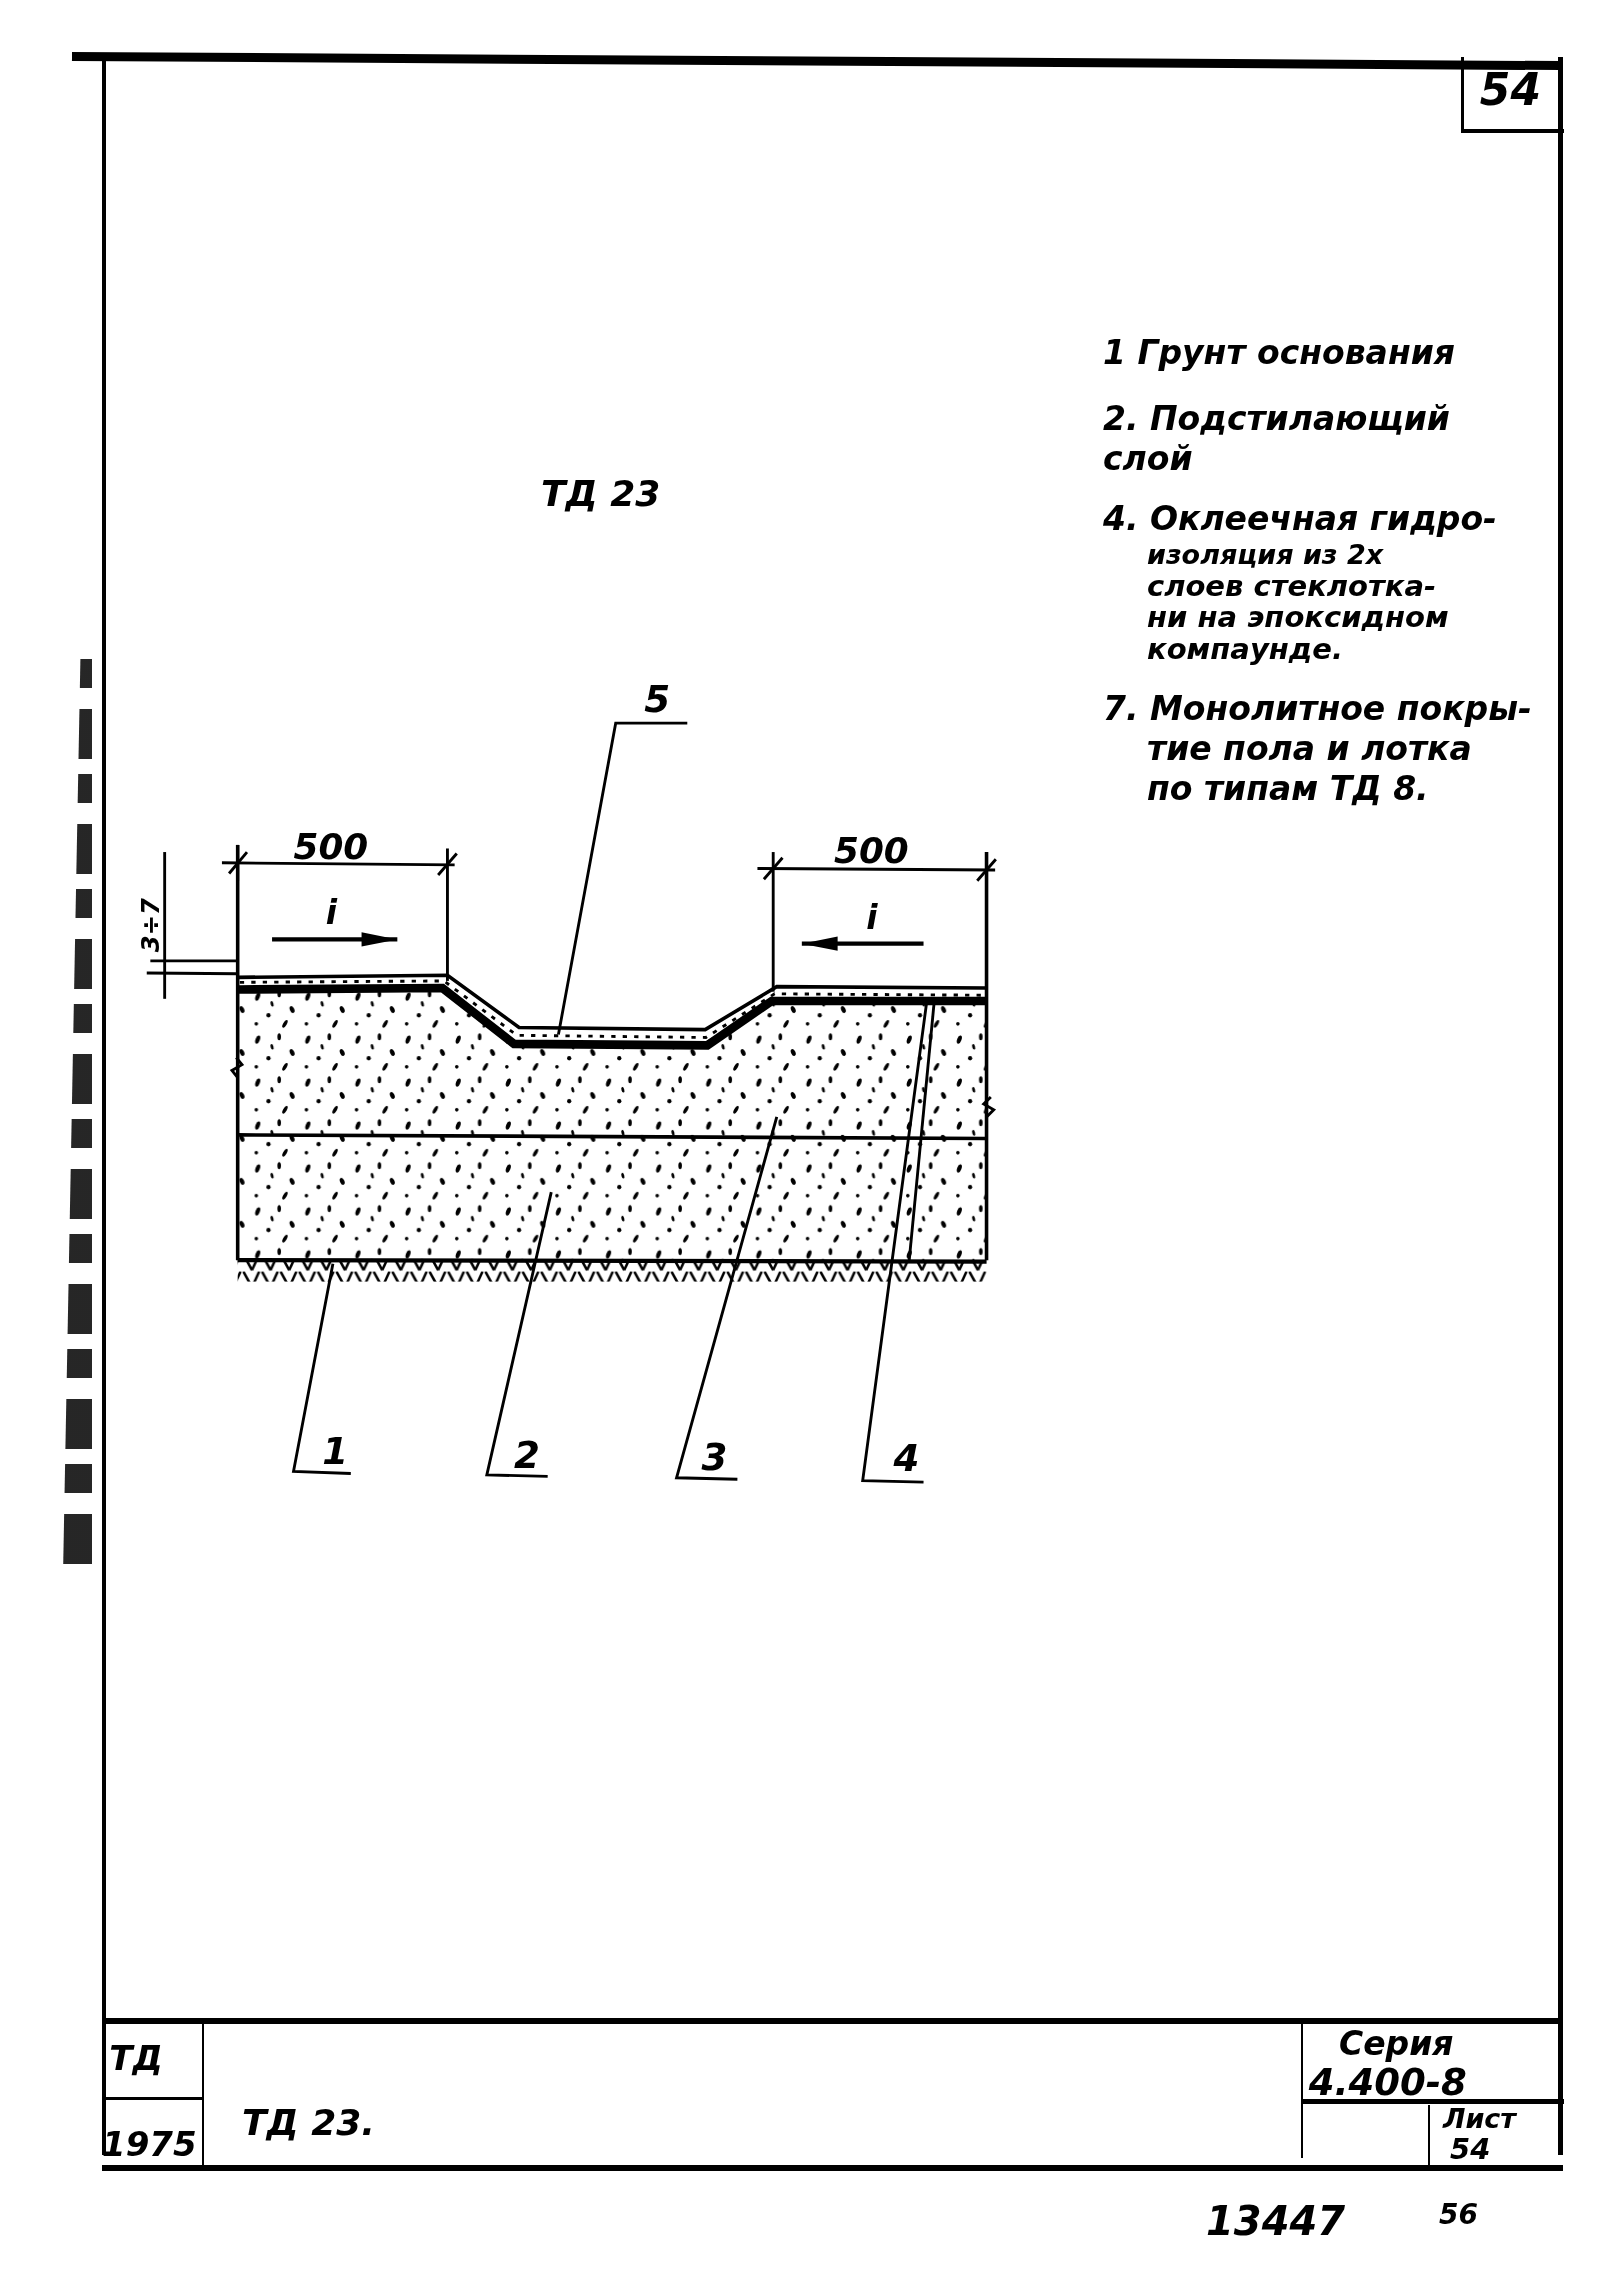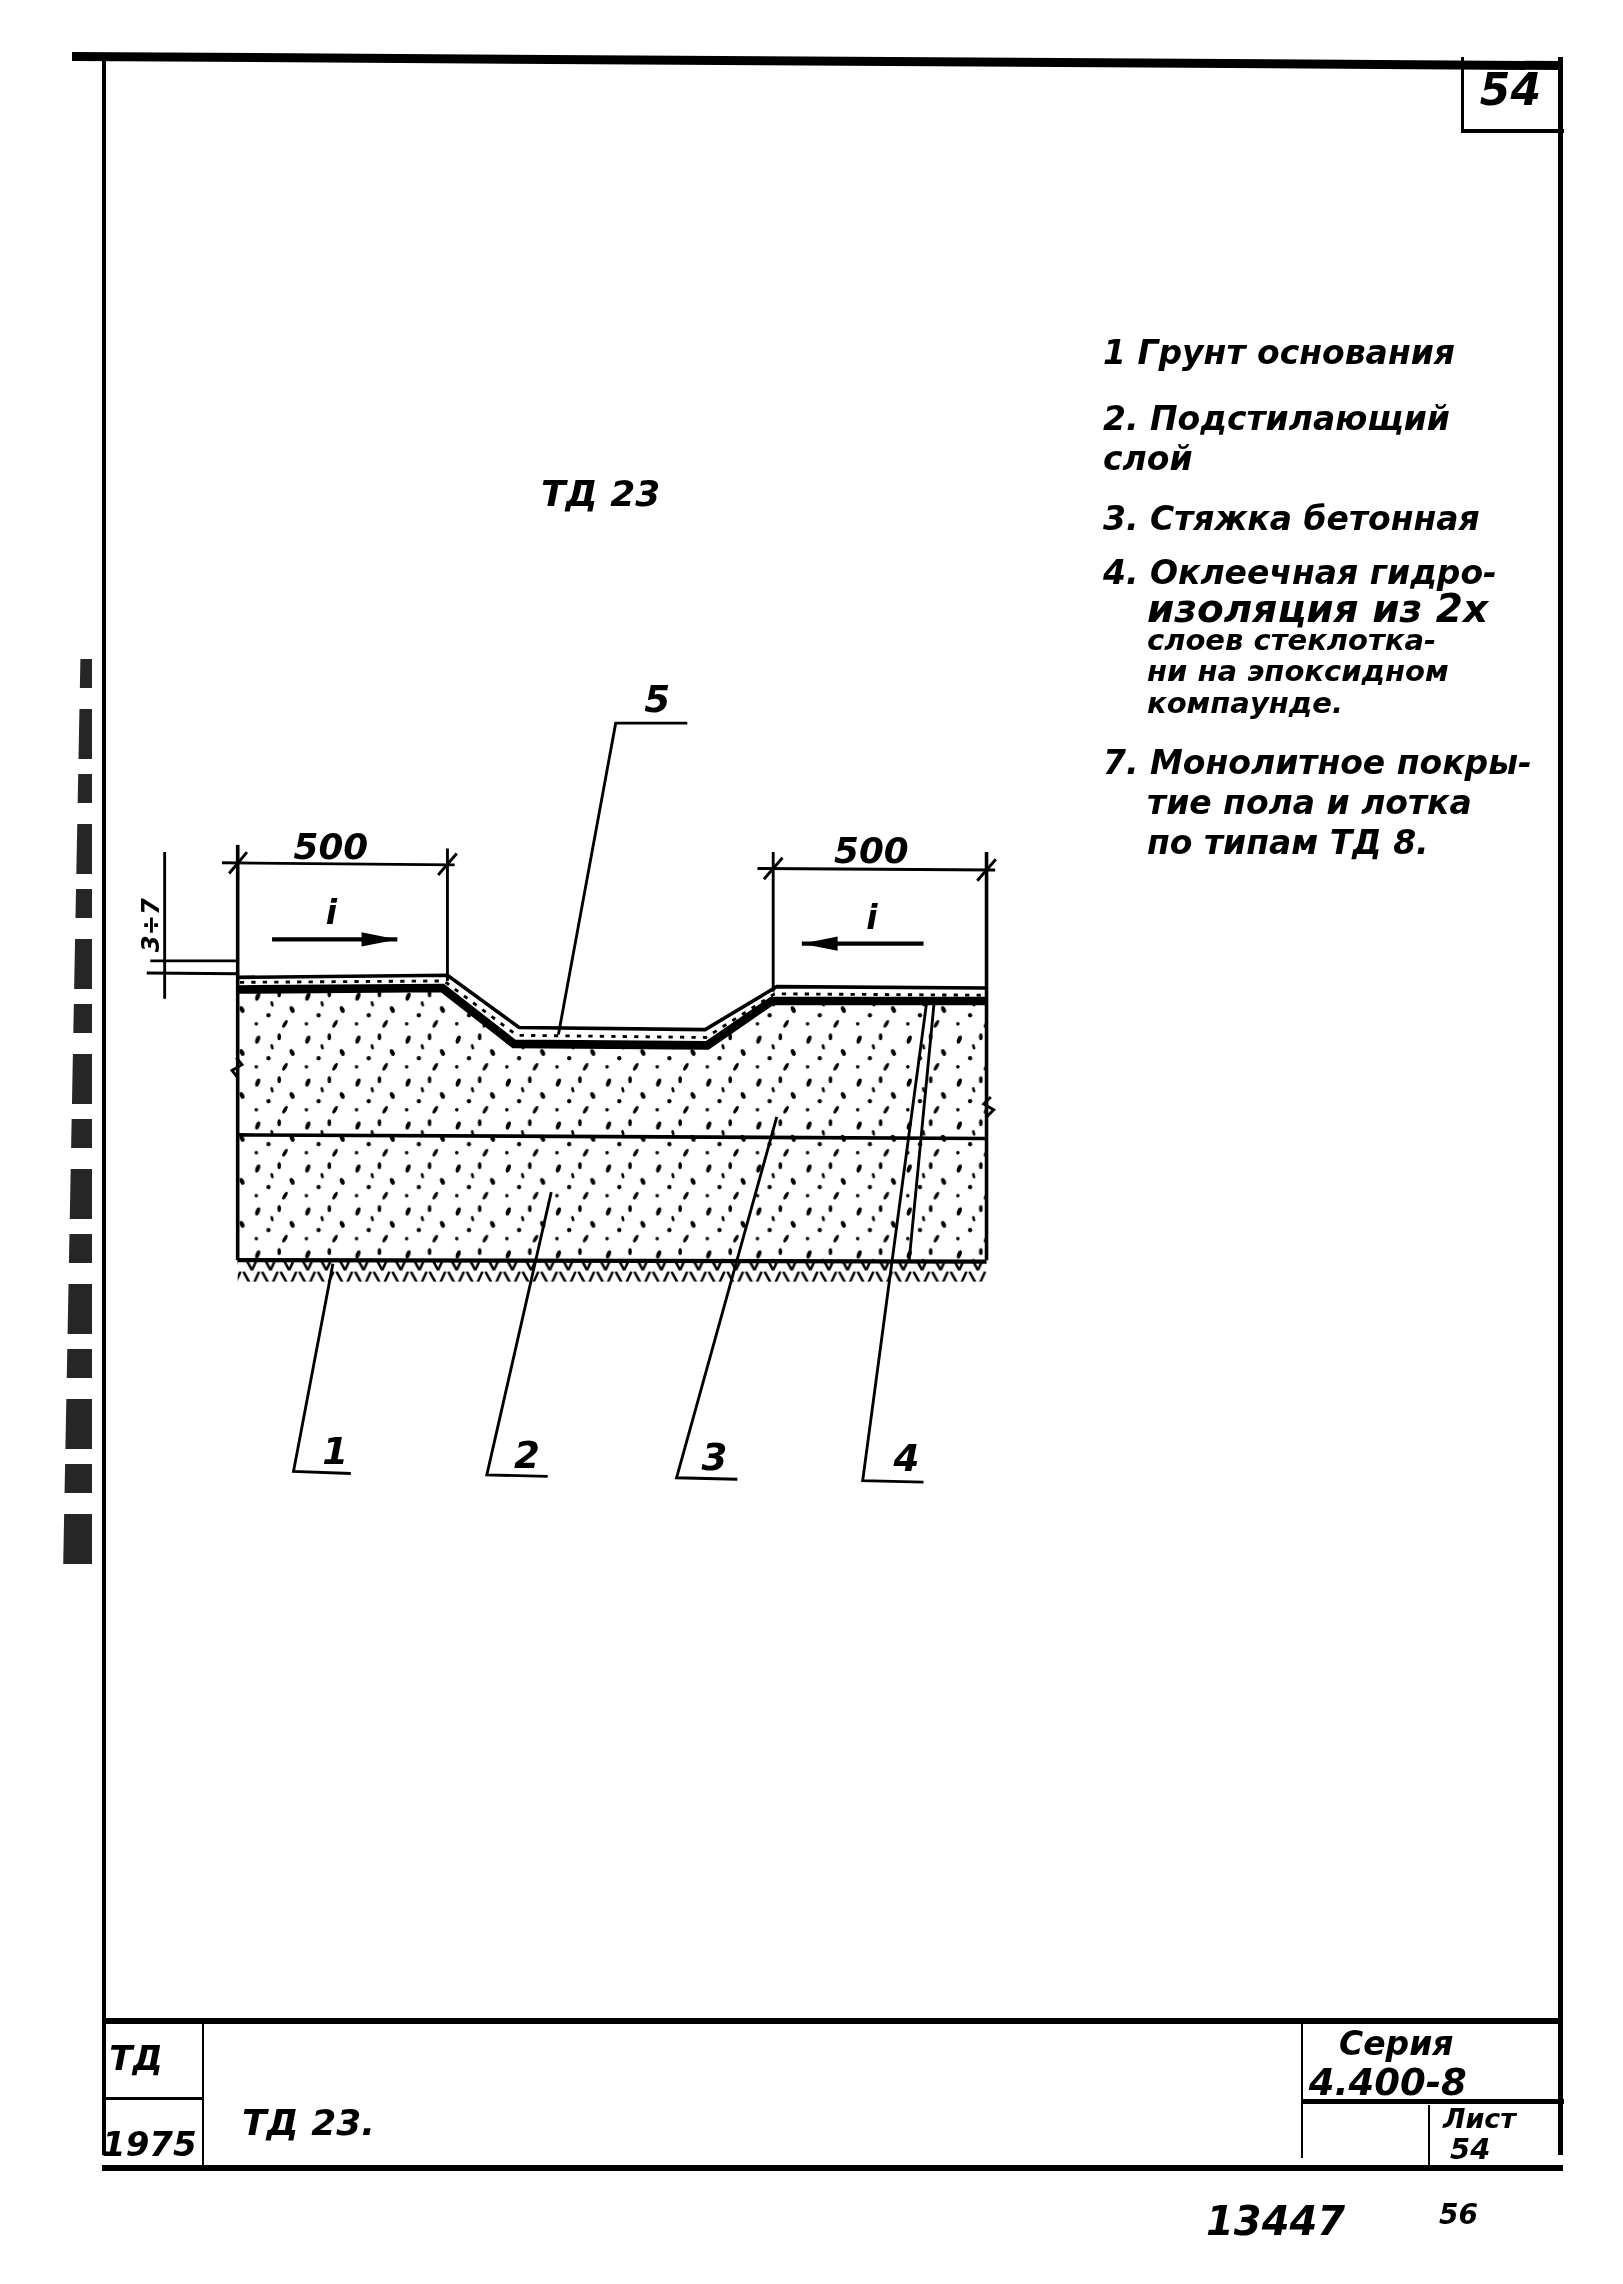--- a/index.html
+++ b/index.html
@@ -54,26 +54,23 @@
 
 <div id="section-title" class="abs hand">ТД 23</div>
 
 <div id="legend" class="abs hand">
   <div class="item l1">
     <div>1 Грунт основания</div>
   </div>
   <div class="item l2">
     <div>2. Подстилающий слой</div>
   </div>
-  <div class="item">
-    <div>3. Стяжка бетонная</div>
-  </div>
   <div class="item" style="margin-bottom:24px;">
     <div>4. Оклеечная гидро-</div>
-    <div style="padding-left:44px;font-size:39px;line-height:31.5px">изоляция из 2х</div>
+    <div style="padding-left:44px;font-size:27px;line-height:31.5px">изоляция из 2х</div>
     <div style="padding-left:44px;font-size:29px;line-height:31.5px">слоев стеклотка-</div>
     <div style="padding-left:44px;font-size:29px;line-height:31.5px">ни на эпоксидном</div>
     <div style="padding-left:44px;font-size:29px;line-height:31.5px">компаунде.</div>
   </div>
   <div class="item">
     <div>7. Монолитное покры-</div>
     <div style="padding-left:44px">тие пола и лотка</div>
     <div style="padding-left:44px">по типам ТД 8.</div>
   </div>
 </div>

